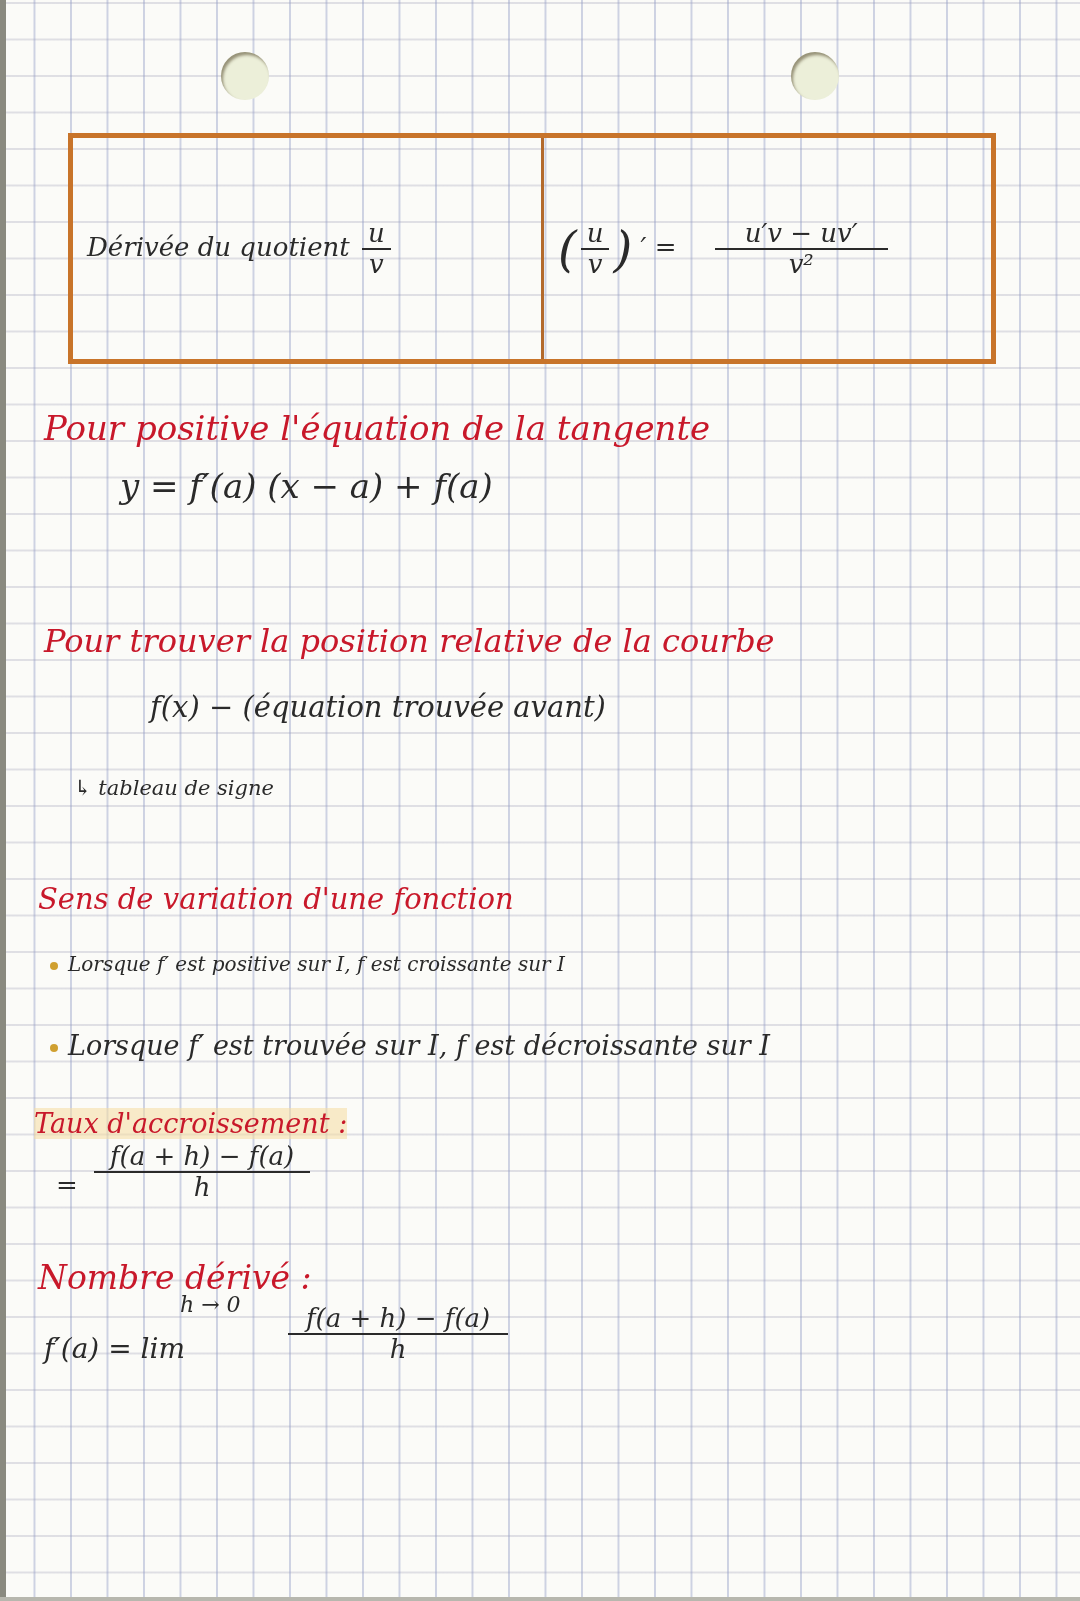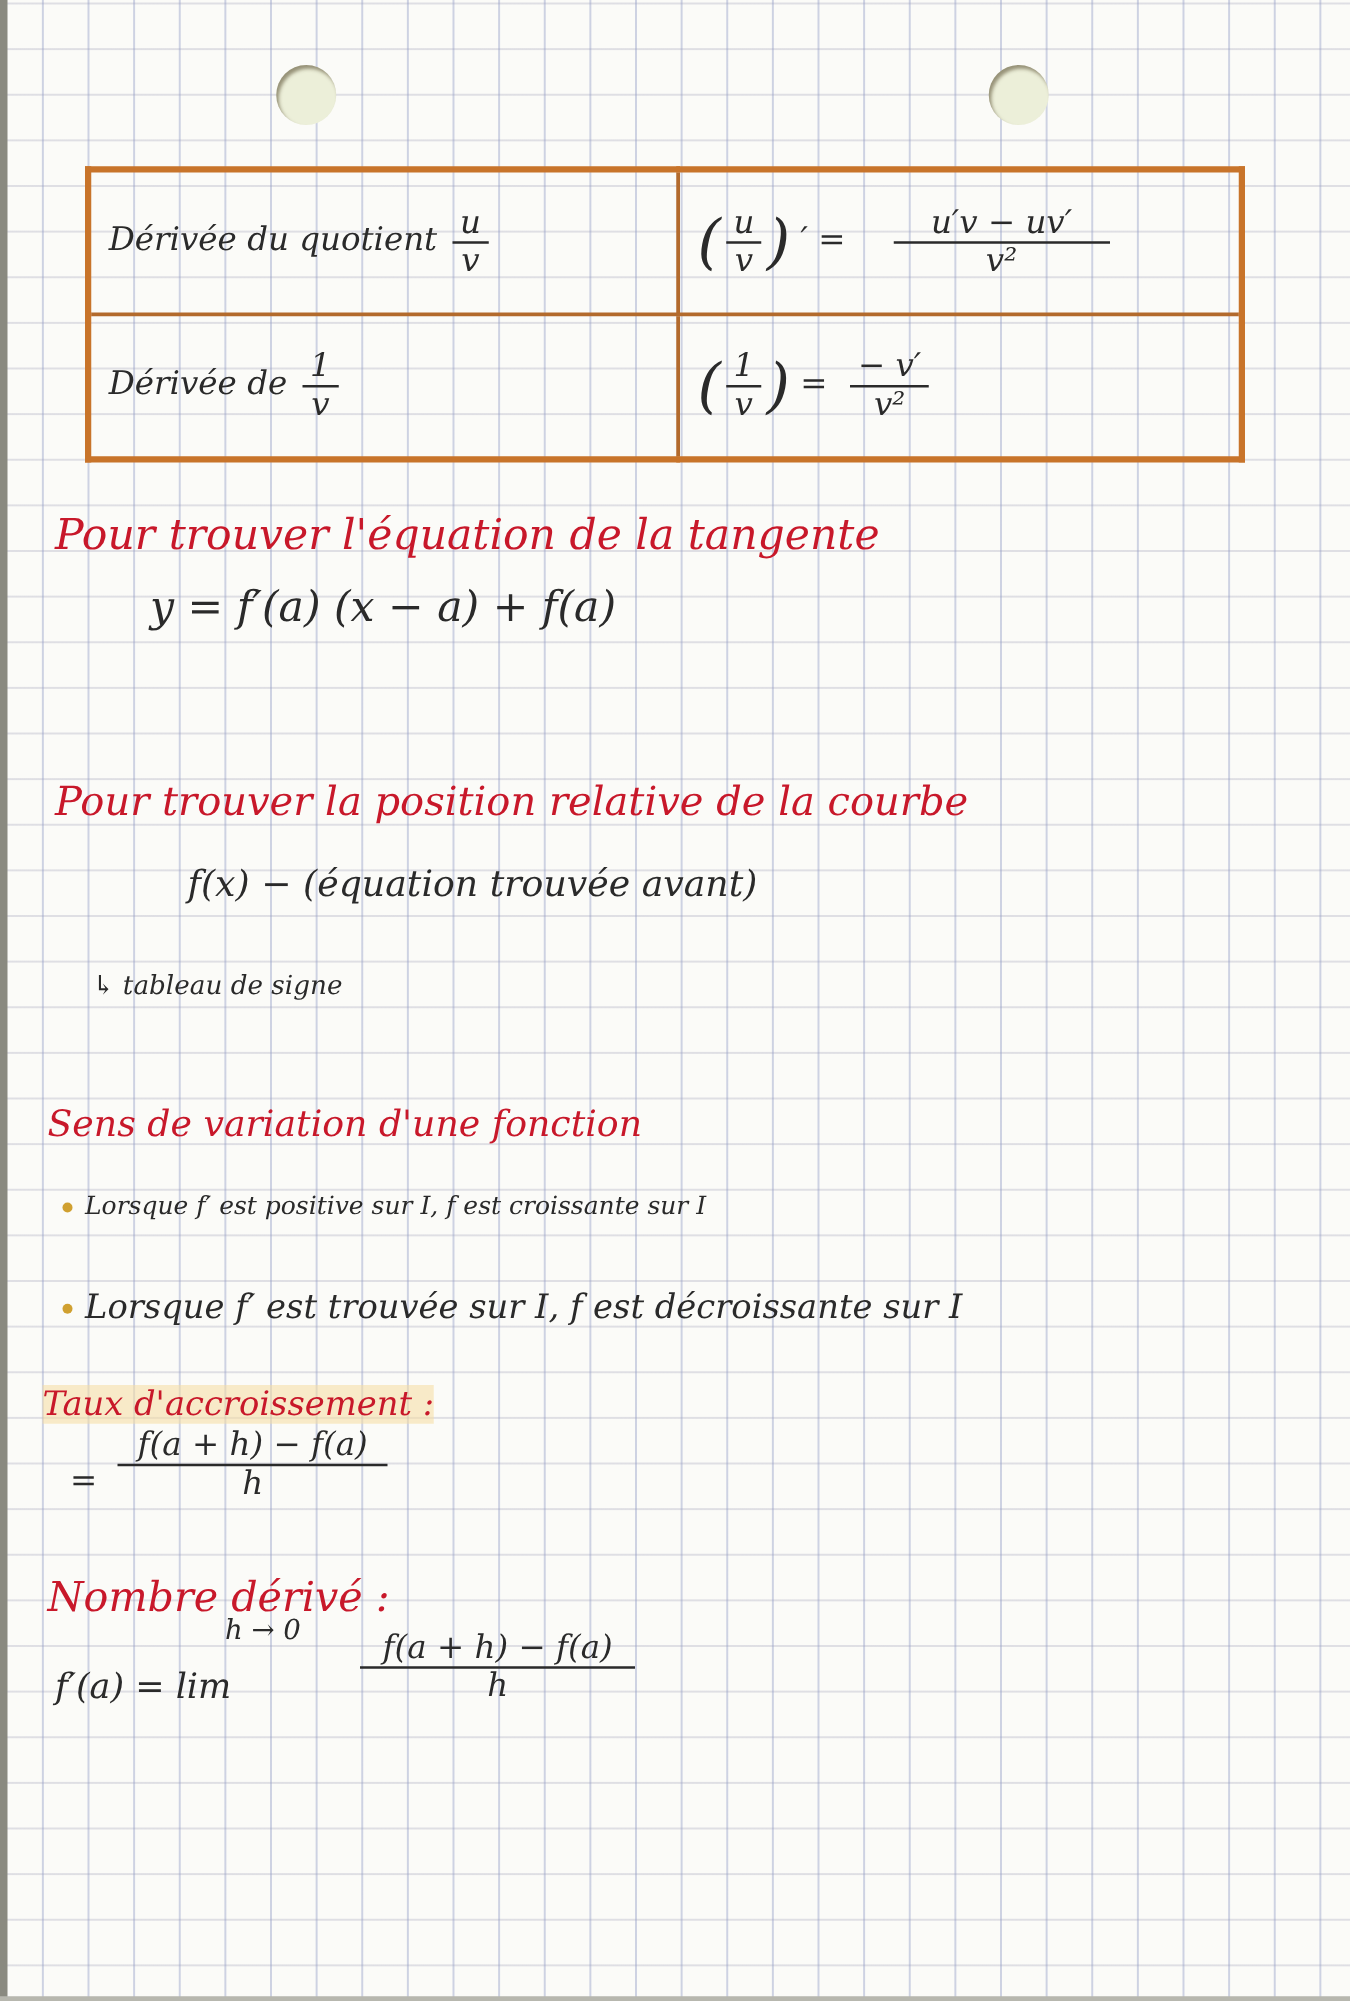--- a/index.html
+++ b/index.html
@@ -53,44 +53,24 @@
         <span class="num">u</span>
         <span class="den">v</span>
       </span><span class="paren">)</span>
       <span>′ =</span>
       <span class="frac" style="margin-left:30px;">
         <span class="num" style="padding:0 30px;">u′v − uv′</span>
         <span class="den">v²</span>
       </span>
     </td>
   </tr>
-  <tr>
-    <td class="left">
-      <span>Dérivée de</span>
-      <span class="frac">
-        <span class="num">1</span>
-        <span class="den">v</span>
-      </span>
-    </td>
-    <td>
-      <span class="paren">(</span><span class="frac">
-        <span class="num">1</span>
-        <span class="den">v</span>
-      </span><span class="paren">)</span>
-      <span>=</span>
-      <span class="frac" style="margin-left:10px;">
-        <span class="num">− v′</span>
-        <span class="den">v²</span>
-      </span>
-    </td>
-  </tr>
 </tbody>
   </table>
 
-<div class="hw red" style="left:44px;top:408px;font-size:34px;">Pour trouver l'équation de la tangente</div>
+<div class="hw red" style="left:44px;top:408px;font-size:34px;">Pour positive l'équation de la tangente</div>
 <div class="hw blk" style="left:120px;top:466px;font-size:34px;">y = f′(a) (x − a) + f(a)</div>
 
 <div class="hw red" style="left:44px;top:622px;font-size:32px;">Pour trouver la position relative de la courbe</div>
 <div class="hw blk" style="left:150px;top:690px;font-size:29px;">f(x) − (équation trouvée avant)</div>
 <div class="hw blk" style="left:74px;top:776px;font-size:21px;">↳ tableau de signe</div>
 
 <div class="hw red" style="left:38px;top:882px;font-size:29px;">Sens de variation d'une fonction</div>
 <div class="hw blk" style="left:50px;top:952px;font-size:20px;">
   <span class="bullet"></span><span>Lorsque f′ est positive sur I, f est croissante sur I</span>
 </div>

